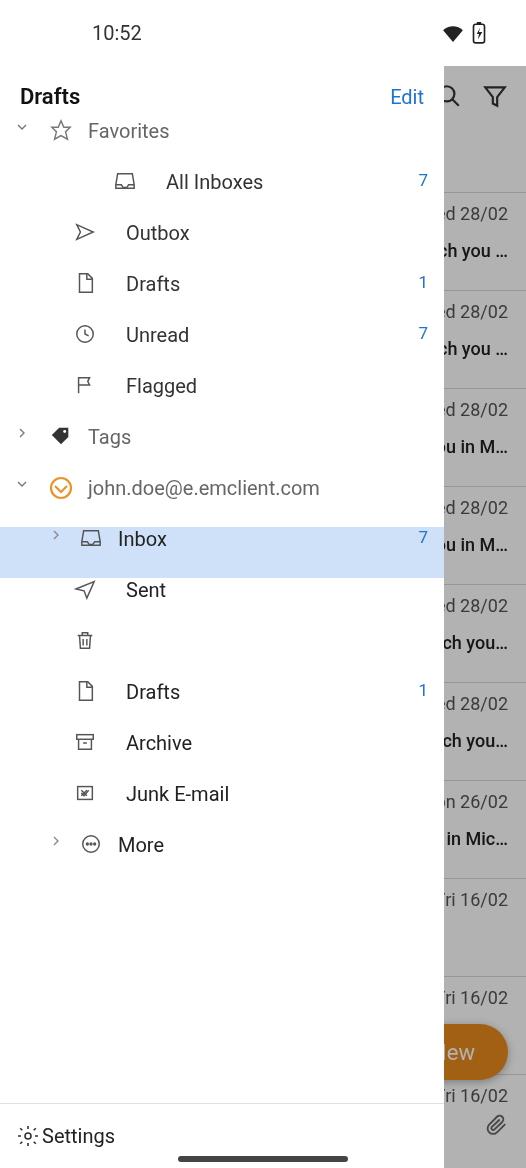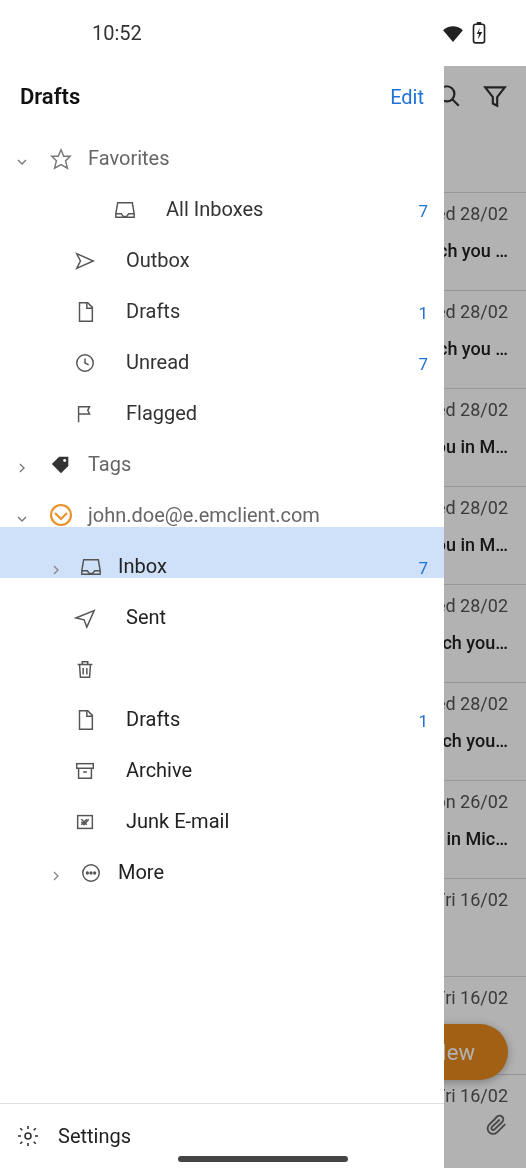--- a/index.html
+++ b/index.html
@@ -104,21 +104,21 @@
   }
   .drawer-header .title { font-size:22px; font-weight:600; color:#111;}
   .drawer-header .edit  { font-size:20px; color:#1f72d6; }
   .tree {
     flex:1 1 auto;
     overflow:auto;
     font-size:20px;
   }
   .row {
     display:flex;
-    align-items:flex-end;
+    align-items:flex-start;
     height:51px;
     padding-right:16px;
     color:#333;
     box-sizing:border-box;
   }
   .row.section { color:#666; }
   .row .chev  { width:44px; display:flex; justify-content:center; color:#888;}
   .row .icon  { width:34px; display:flex; justify-content:center; margin-right:10px; color:#555;}
   .row .label { flex:1 1 auto; }
   .row .count { color:#1f72d6; font-size:17px; min-width:20px; text-align:right; }
@@ -126,21 +126,21 @@
   .row.indent1 .icon { width:46px; justify-content:flex-start; margin-right:6px;}
   .row.indent1-with-chev { padding-left:0; }
   .row.indent1-with-chev .chev{ width:74px; justify-content:flex-end; padding-right:10px; box-sizing:border-box;}
   .row.active { background:#cfe0f9; }
   .settings-row {
     border-top:1px solid #e0e0e0;
     height:64px;
     display:flex;
     align-items:center;
     padding-left:16px;
-    gap:18px;
+    gap:2px;
     font-size:20px;
     color:#222;
   }
   .home-indicator{
     position:absolute;
     bottom:6px;
     left:50%;
     transform:translateX(-50%);
     width:170px;
     height:6px;

